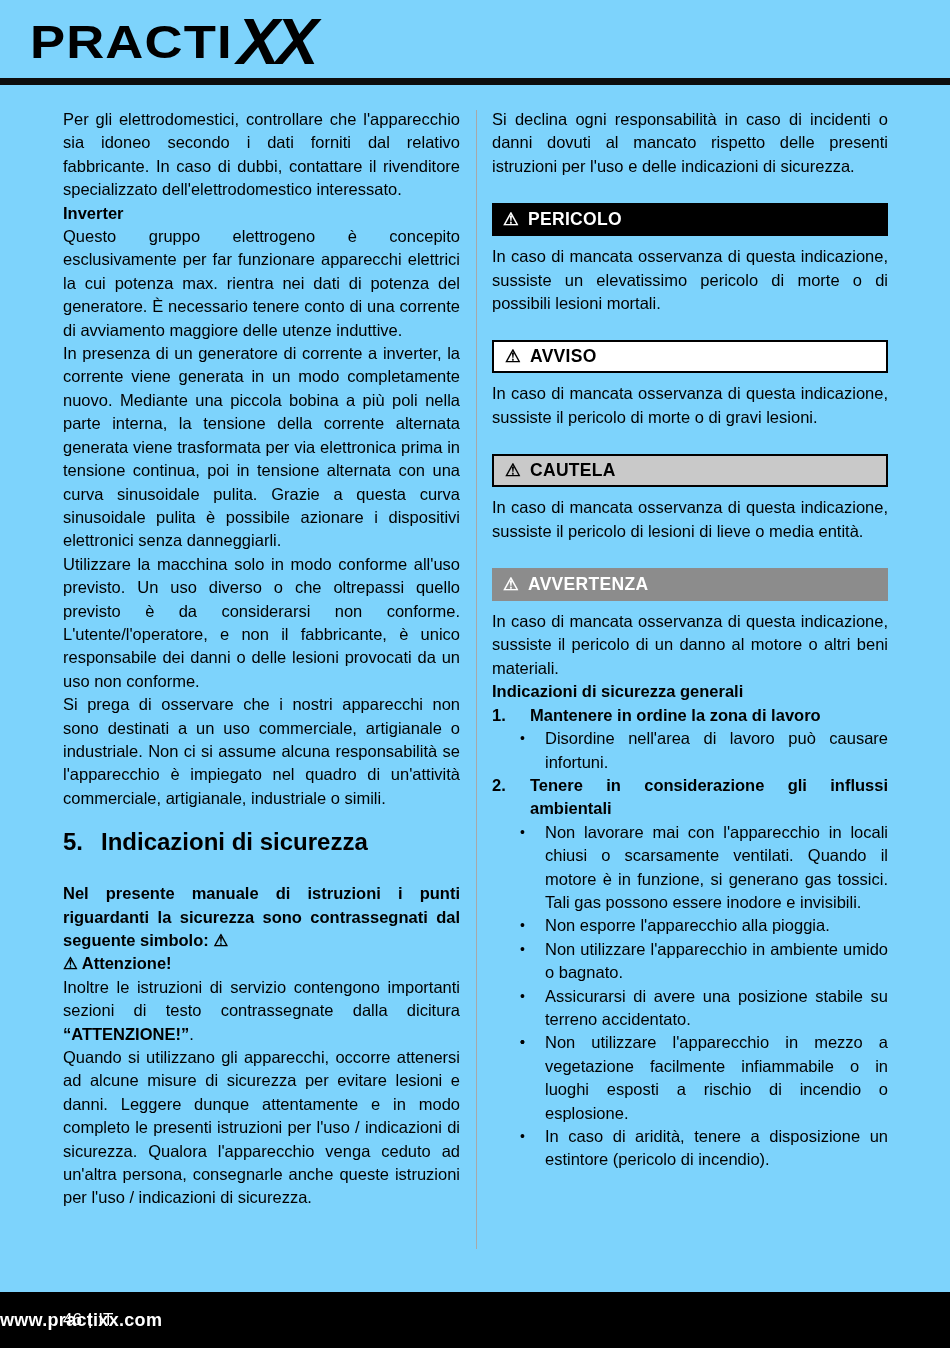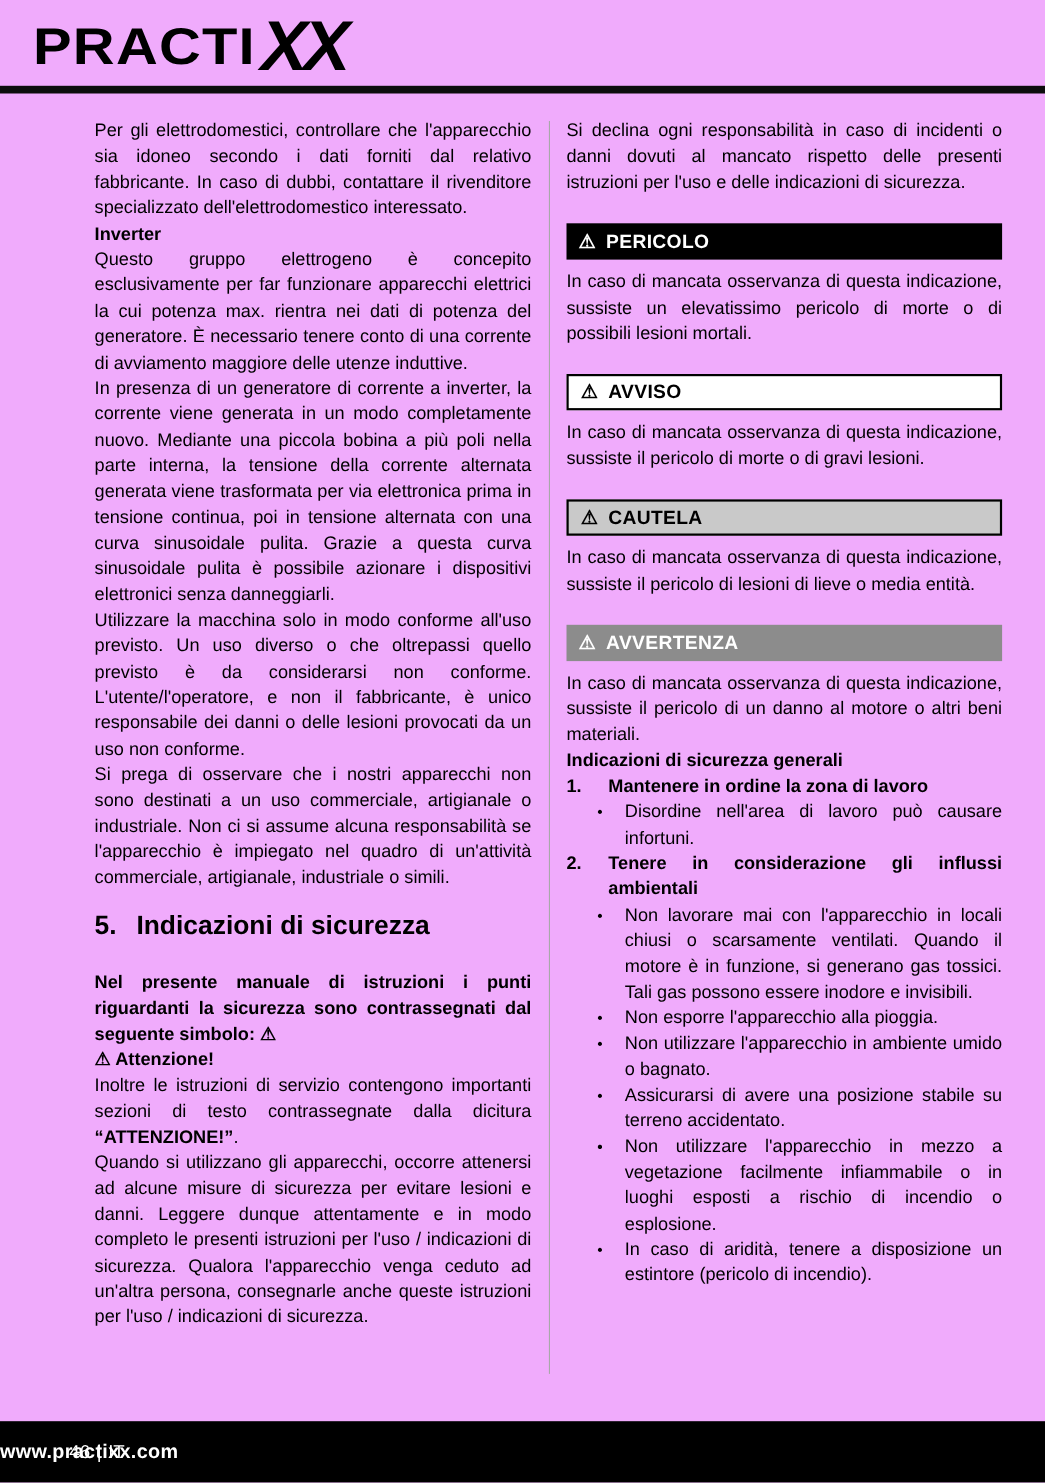--- a/index.html
+++ b/index.html
@@ -3,40 +3,40 @@
 <meta charset="utf-8">
 <style>
   * { box-sizing: border-box; }
   html, body { margin: 0; padding: 0; }
   body {
     width: 950px; height: 1348px;
     background: #ffffff;
     font-family: "Liberation Sans", sans-serif;
     color: #000;
   }
-  .page { position: relative; width: 950px; height: 1348px; overflow: hidden; background: #f0abfc; }
+  .page { position: relative; width: 950px; height: 1348px; overflow: hidden; background: #7dd3fc; }
 
   
   .logo-row { height: 78px; padding: 10px 0 0 30px; white-space: nowrap; }
   .logo-main {
     display: inline-block;
     font-size: 47px; font-weight: 800; letter-spacing: 1px;
     transform: scaleX(1.12); transform-origin: left bottom;
     vertical-align: baseline;
   }
   .logo-xx {
     display: inline-block;
     font-size: 64px; font-weight: 800; font-style: italic;
     margin-left: 26px; letter-spacing: -4px;
     vertical-align: -6px; line-height: 1;
   }
   .top-rule { height: 7px; background: #0d0d0d; width: 100%; }
 
   
-  .content { display: flex; padding: 23px 16px 0 63px; height: 1200px; overflow: hidden; justify-content: center; }
+  .content { display: flex; padding: 23px 16px 0 63px; height: 1200px; overflow: hidden; }
   .col-left  { width: 397px; flex: 0 0 397px; }
   .v-divider { width: 1px; background: #a8a8a8; margin: 2px 15px 36px 16px; flex: 0 0 1px; }
   .col-right { width: 396px; flex: 0 0 396px; }
 
   p.body { margin: 0; font-size: 16.5px; line-height: 23.4px; text-align: justify; }
   .bold { font-weight: bold; }
   .gap-top { margin-top: 23px; }
 
   .section-head { display: flex; font-size: 24px; font-weight: bold; margin: 17px 0 25px 0; line-height: 30px; }
   .section-num { width: 38px; flex: 0 0 38px; }

